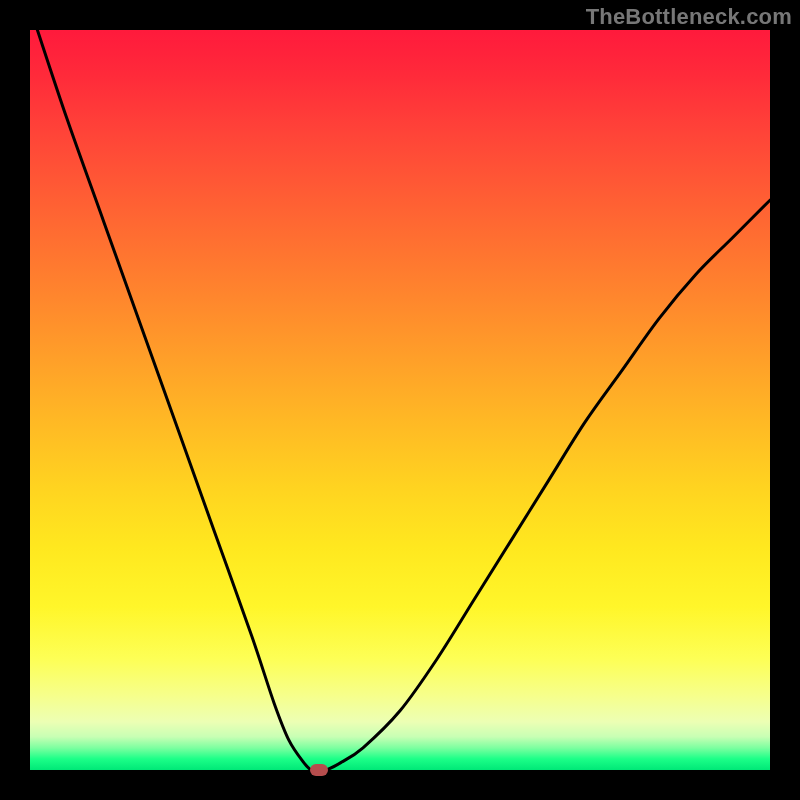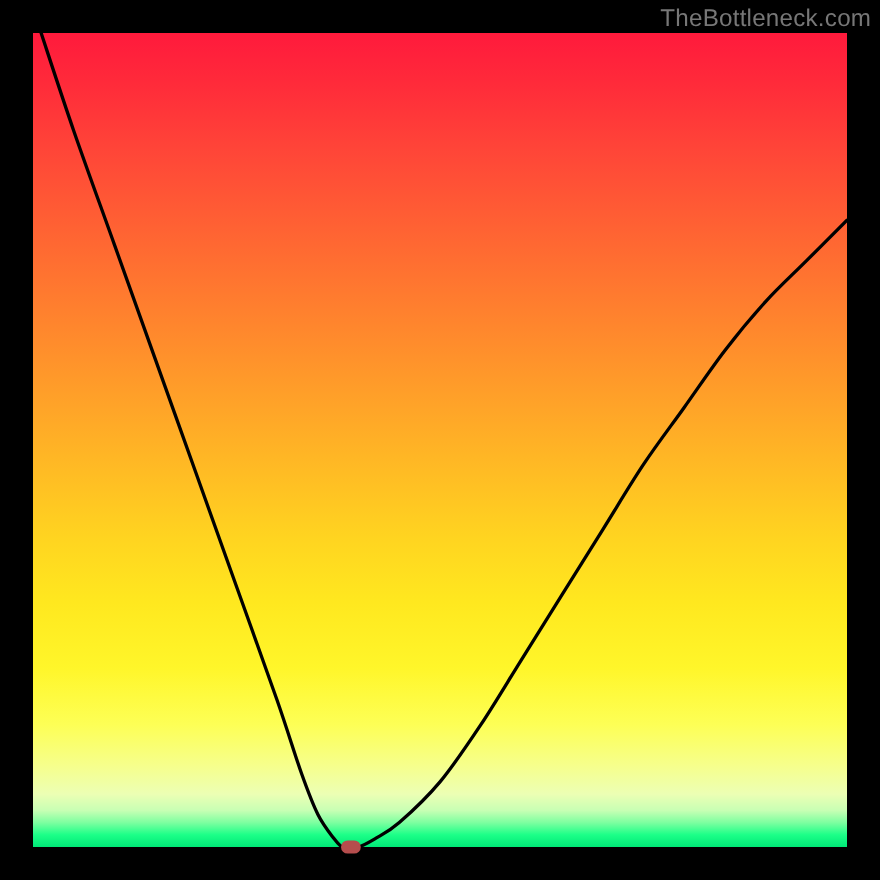--- a/index.html
+++ b/index.html
@@ -60,21 +60,21 @@
     border-radius: 6px;
     background: #b54d4d;
     transform: translate(-50%, -50%);
   }
   .watermark {
     position: absolute;
     top: 4px;
     right: 8px;
     color: #777;
     font-size: 22px;
-    font-weight: 400;
+    font-weight: 700;
     letter-spacing: 0.2px;
     user-select: none;
   }
 </style>
 </head>
 <body>
 
 <div class="frame">
 
   <div class="watermark">TheBottleneck.com</div>

